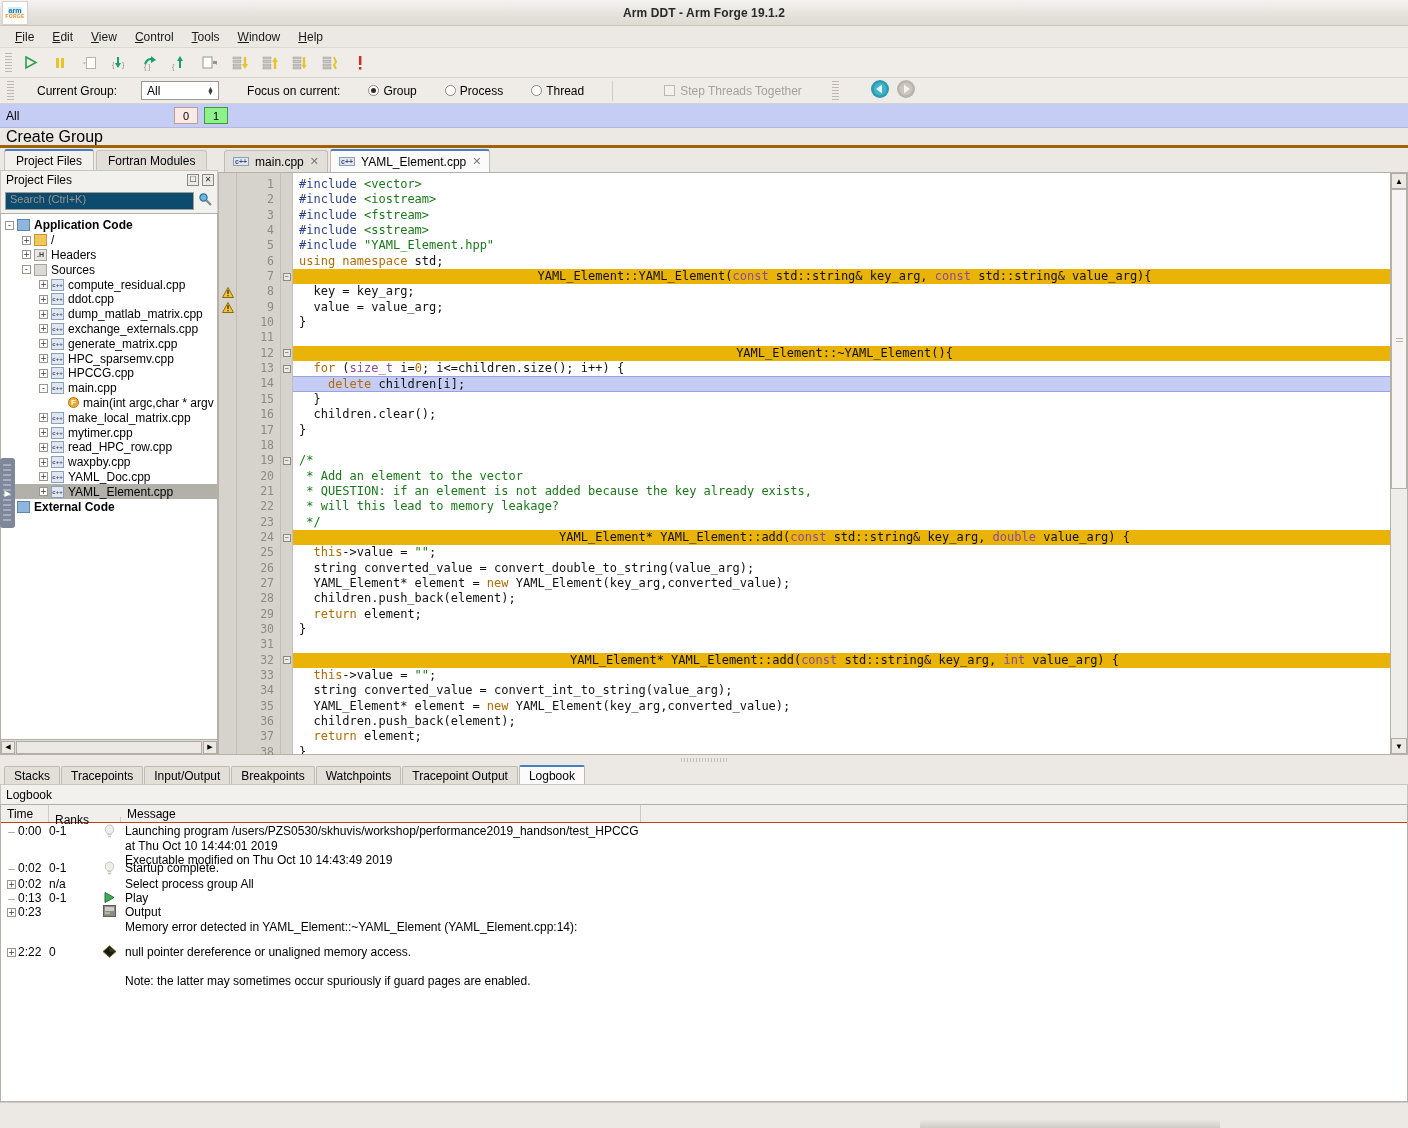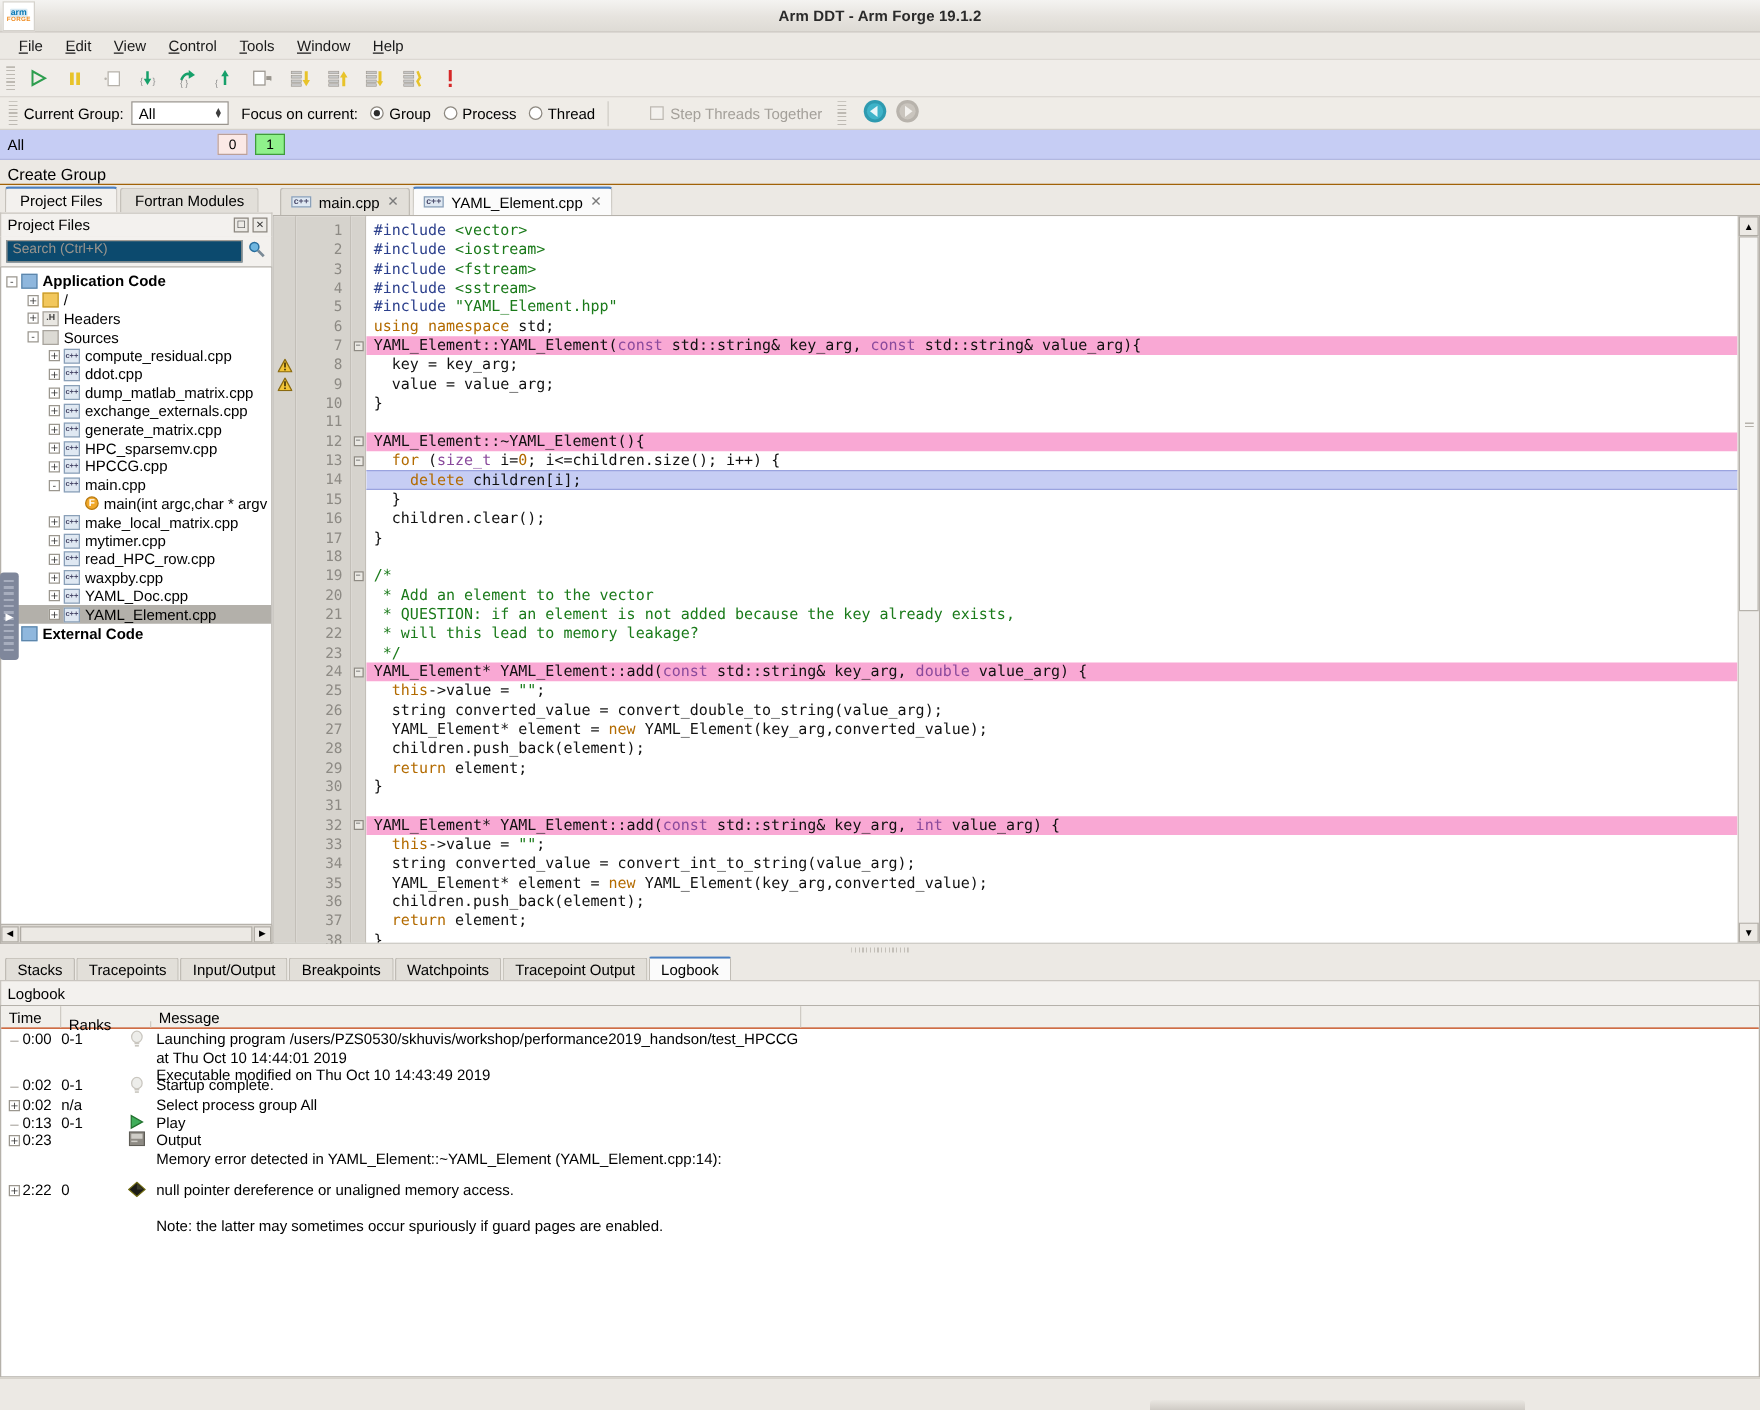--- a/index.html
+++ b/index.html
@@ -44,21 +44,21 @@
     background:#f0ede9; border-bottom:1px solid #d5d1cb;
   }
   .grip { width:7px; height:20px; margin:0 3px;
     background:repeating-linear-gradient(to bottom,#bdb9b2 0 1px, transparent 1px 3px); }
   .tb-btn { width:30px; height:26px; display:flex; align-items:center; justify-content:center; }
   .tb-sep { width:1px; height:20px; background:#d0ccc6; margin:0 3px; }
 
   
   .groupbar {
     height:26px; display:flex; align-items:center; padding-left:4px;
-    background:#efece7; border-bottom:1px solid #d5d1cb; gap:2px;
+    background:#efece7; border-bottom:1px solid #d5d1cb; gap:20px;
   }
   .gb-label { font-size:12px; }
   .combo {
     height:19px; min-width:78px; border:1px solid #9a958e; background:#fff;
     display:flex; align-items:center; justify-content:space-between;
     padding:0 2px 0 5px; font-size:12px; margin-left:4px;
   }
   .combo .spin { display:flex; flex-direction:column; line-height:4px; font-size:7px; color:#3c3c3c; padding-right:2px;}
   .radio { display:flex; align-items:center; gap:4px; margin-left:8px; font-size:12px; }
   .radio .dot { width:11px; height:11px; border-radius:50%; border:1px solid #8d8880; background:#fff; display:inline-block; position:relative;}
@@ -73,22 +73,22 @@
     display:flex; align-items:center; padding-left:6px; gap:6px;
   }
   .allrow .lbl { font-size:12px; width:162px; }
   .rank-box {
     width:24px; height:17px; display:flex; align-items:center; justify-content:center;
     font-size:11px; border:1px solid #9a8f8f;
   }
   .rank-box.pink { background:#fbe9e6; border-color:#bba09a; }
   .rank-box.green { background:#8ff18b; border-color:#3f9b3c; }
   .creategroup {
-    height:20px; background:#ece9e4; border-bottom:1px solid #a16207;
-    display:flex; align-items:flex-end; padding-left:6px; font-size:13px;
+    height:20px; background:#ece9e4; border-bottom:3px solid #a16207;
+    display:flex; align-items:flex-start; padding-left:6px; font-size:16px;
   }
 
   
   .main { flex:1; display:flex; min-height:0; background:#ece9e4; }
 
   
   .leftpanel { width:218px; display:flex; flex-direction:column; min-height:0; position:relative; }
   .tabstrip { height:22px; display:flex; align-items:flex-end; padding-left:4px; background:#ece9e4; }
   .ptab {
     height:20px; padding:0 11px; display:flex; align-items:center; font-size:12px;
@@ -164,21 +164,21 @@
     font-family:"DejaVu Sans Mono", monospace; font-size:11.5px; color:#8d8a84; text-align:right; }
   .numgutter .n { height:15.35px; line-height:15.35px; padding-right:6px; }
   .foldgutter { width:12px; background:#d6d3cd; border-right:1px solid #c3bfb8; padding-top:4px; }
   .foldgutter .f { height:15.35px; display:flex; align-items:center; justify-content:center; }
   .foldbox { width:8px;height:8px;border:1px solid #8e8a83;background:#ebe9e4;font-size:7px;line-height:6px;text-align:center;color:#3b3b3b;}
   .code {
     flex:1; background:#fff; padding-top:4px; overflow:hidden; position:relative;
     font-family:"DejaVu Sans Mono", monospace; font-size:12px; color:#111; white-space:pre;
   }
   .code .ln { height:15.35px; line-height:15.35px; padding-left:6px; }
-  .code .ln.fnhdr { background:#f9a8d4; }
+  .code .ln.fnhdr { background:#eab308;text-align:center; }
   .code .ln.cur { background:#c6cdf4; border-top:1px solid #9aa3df; border-bottom:1px solid #9aa3df; height:15.35px; }
   .k-pre { color:#2b3f8c; }            
   .k-str { color:#1a7a1a; }            
   .k-kw  { color:#8a4a9c; }            
   .k-kw2 { color:#b36b00; }            
   .k-cmt { color:#1a7a1a; }            
   .k-num { color:#b36b00; }
 
   .vscroll { width:17px; background:#ded9d2; border-left:1px solid #b5b1aa; display:flex; flex-direction:column; }
   .vs-arrow { height:16px; background:#ece9e4; border:1px solid #b0aca5; display:flex; align-items:center; justify-content:center; font-size:8px;}

